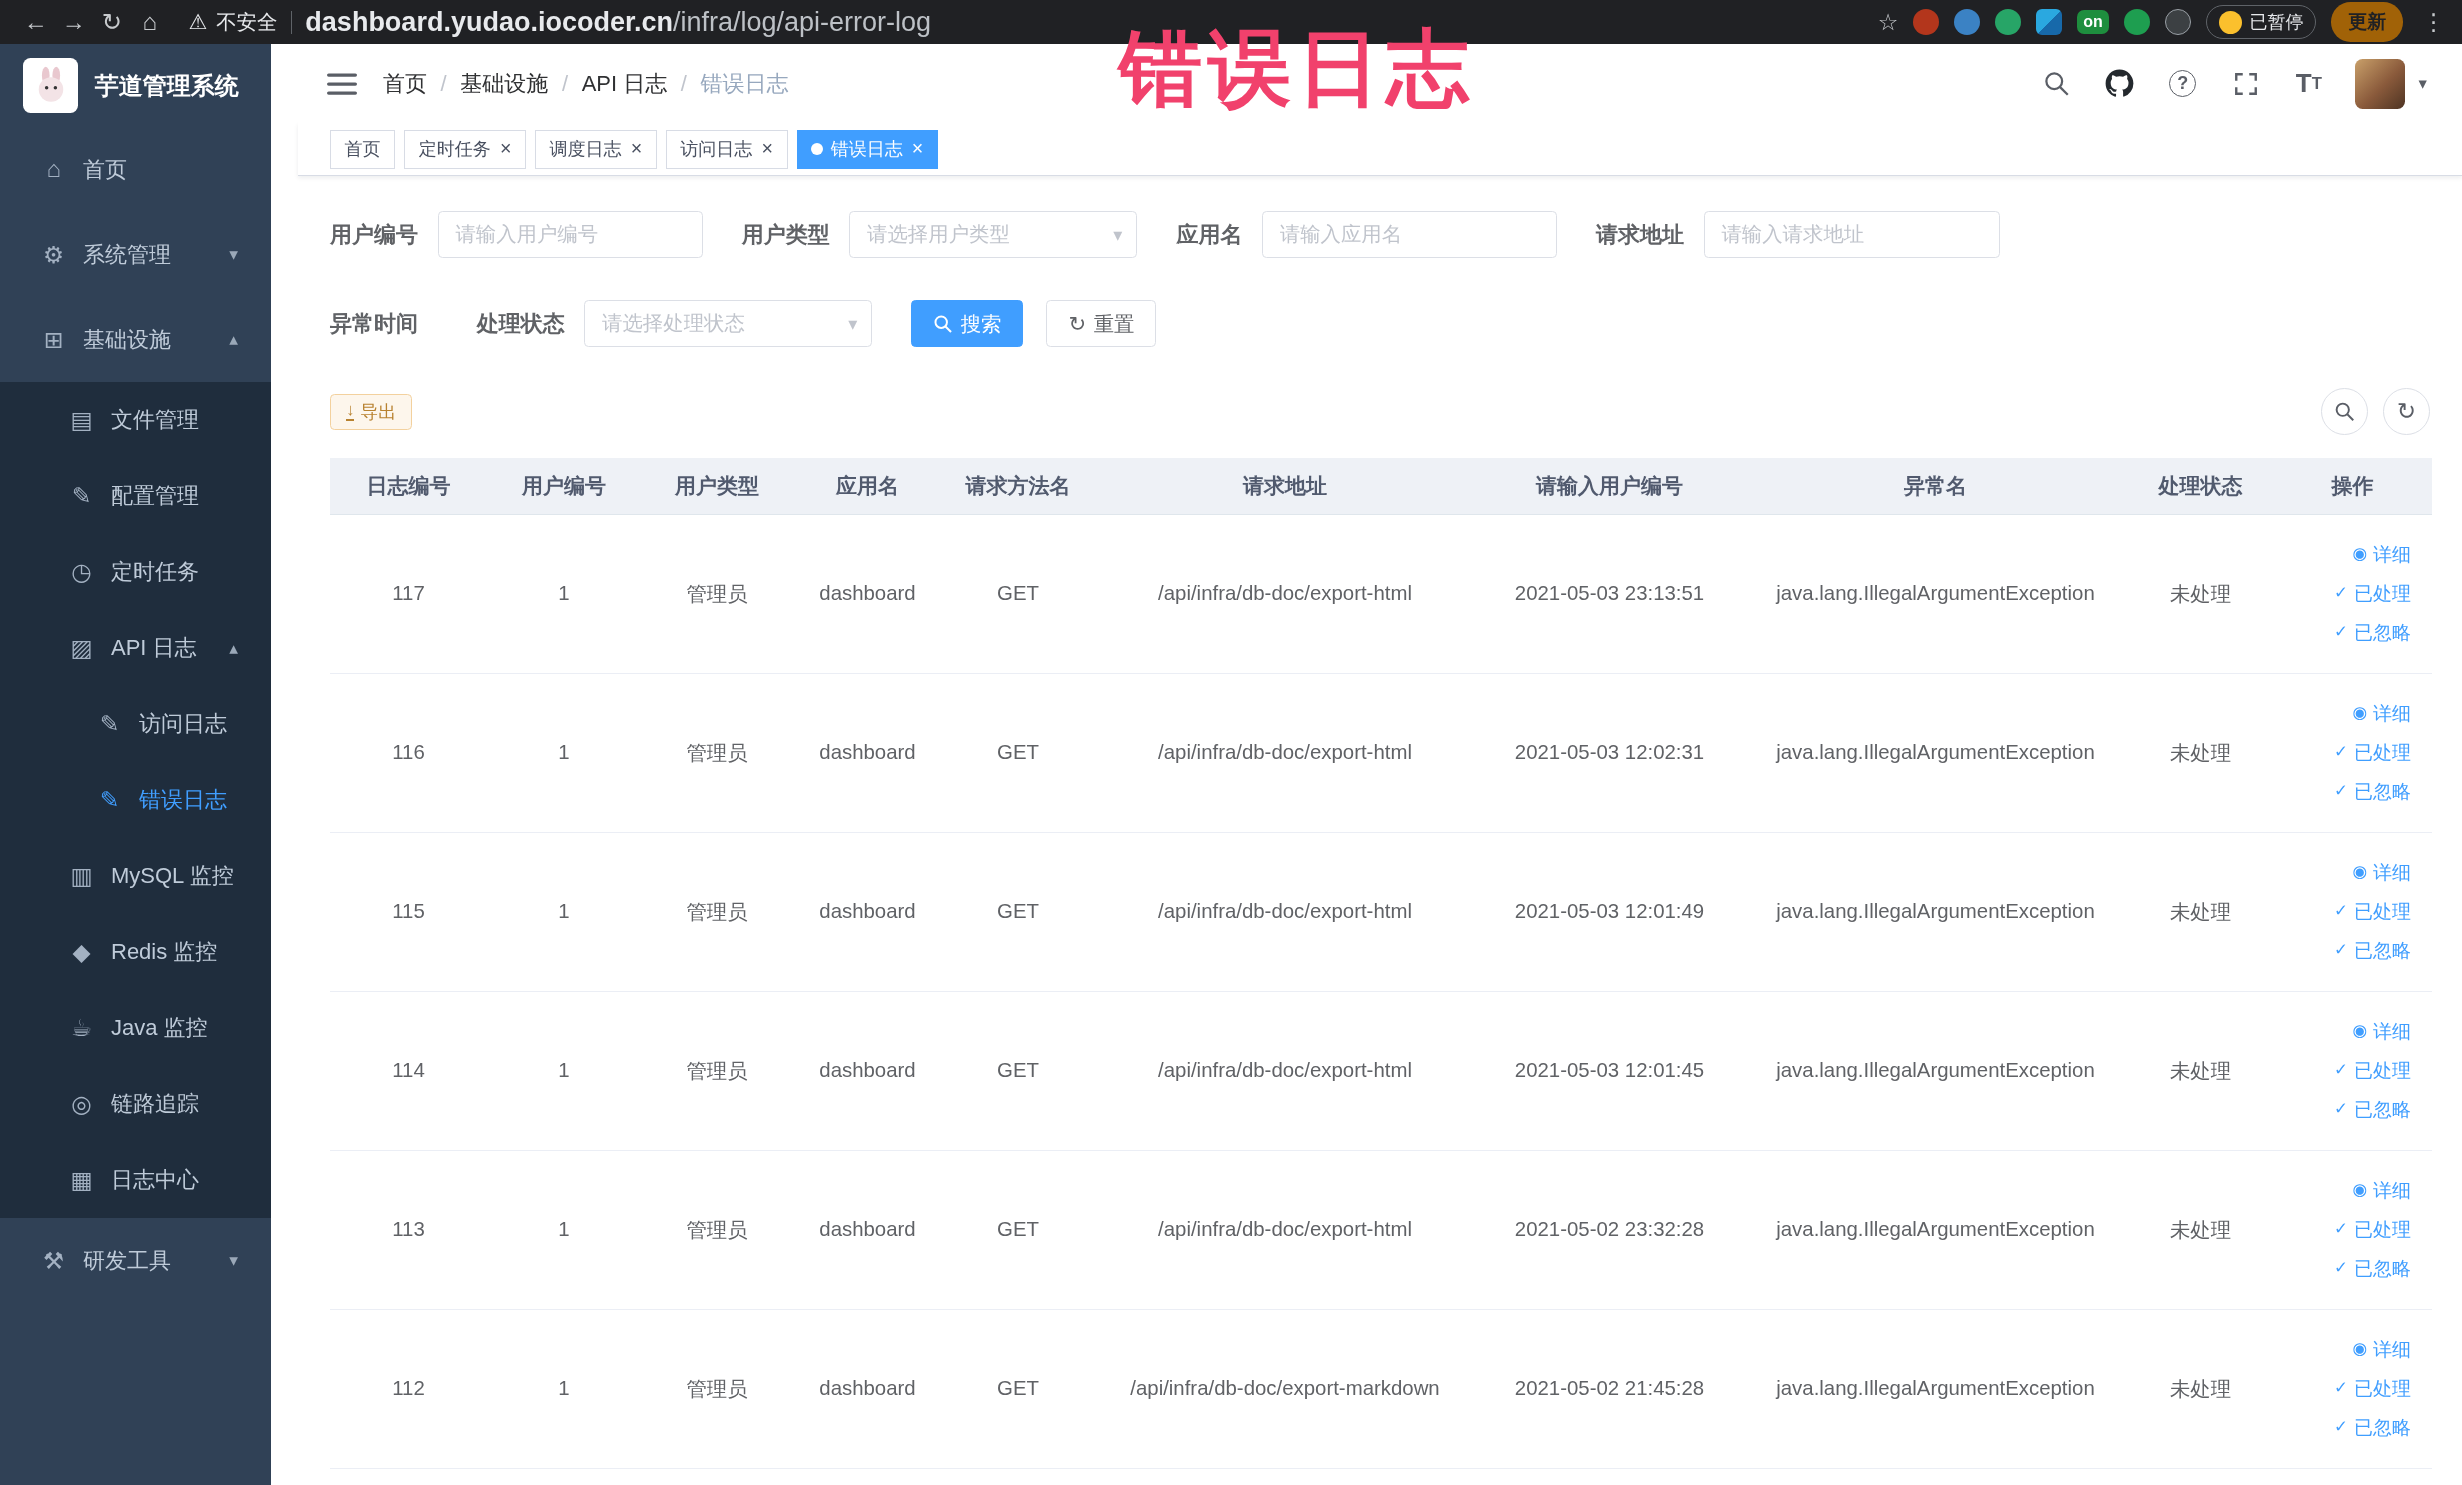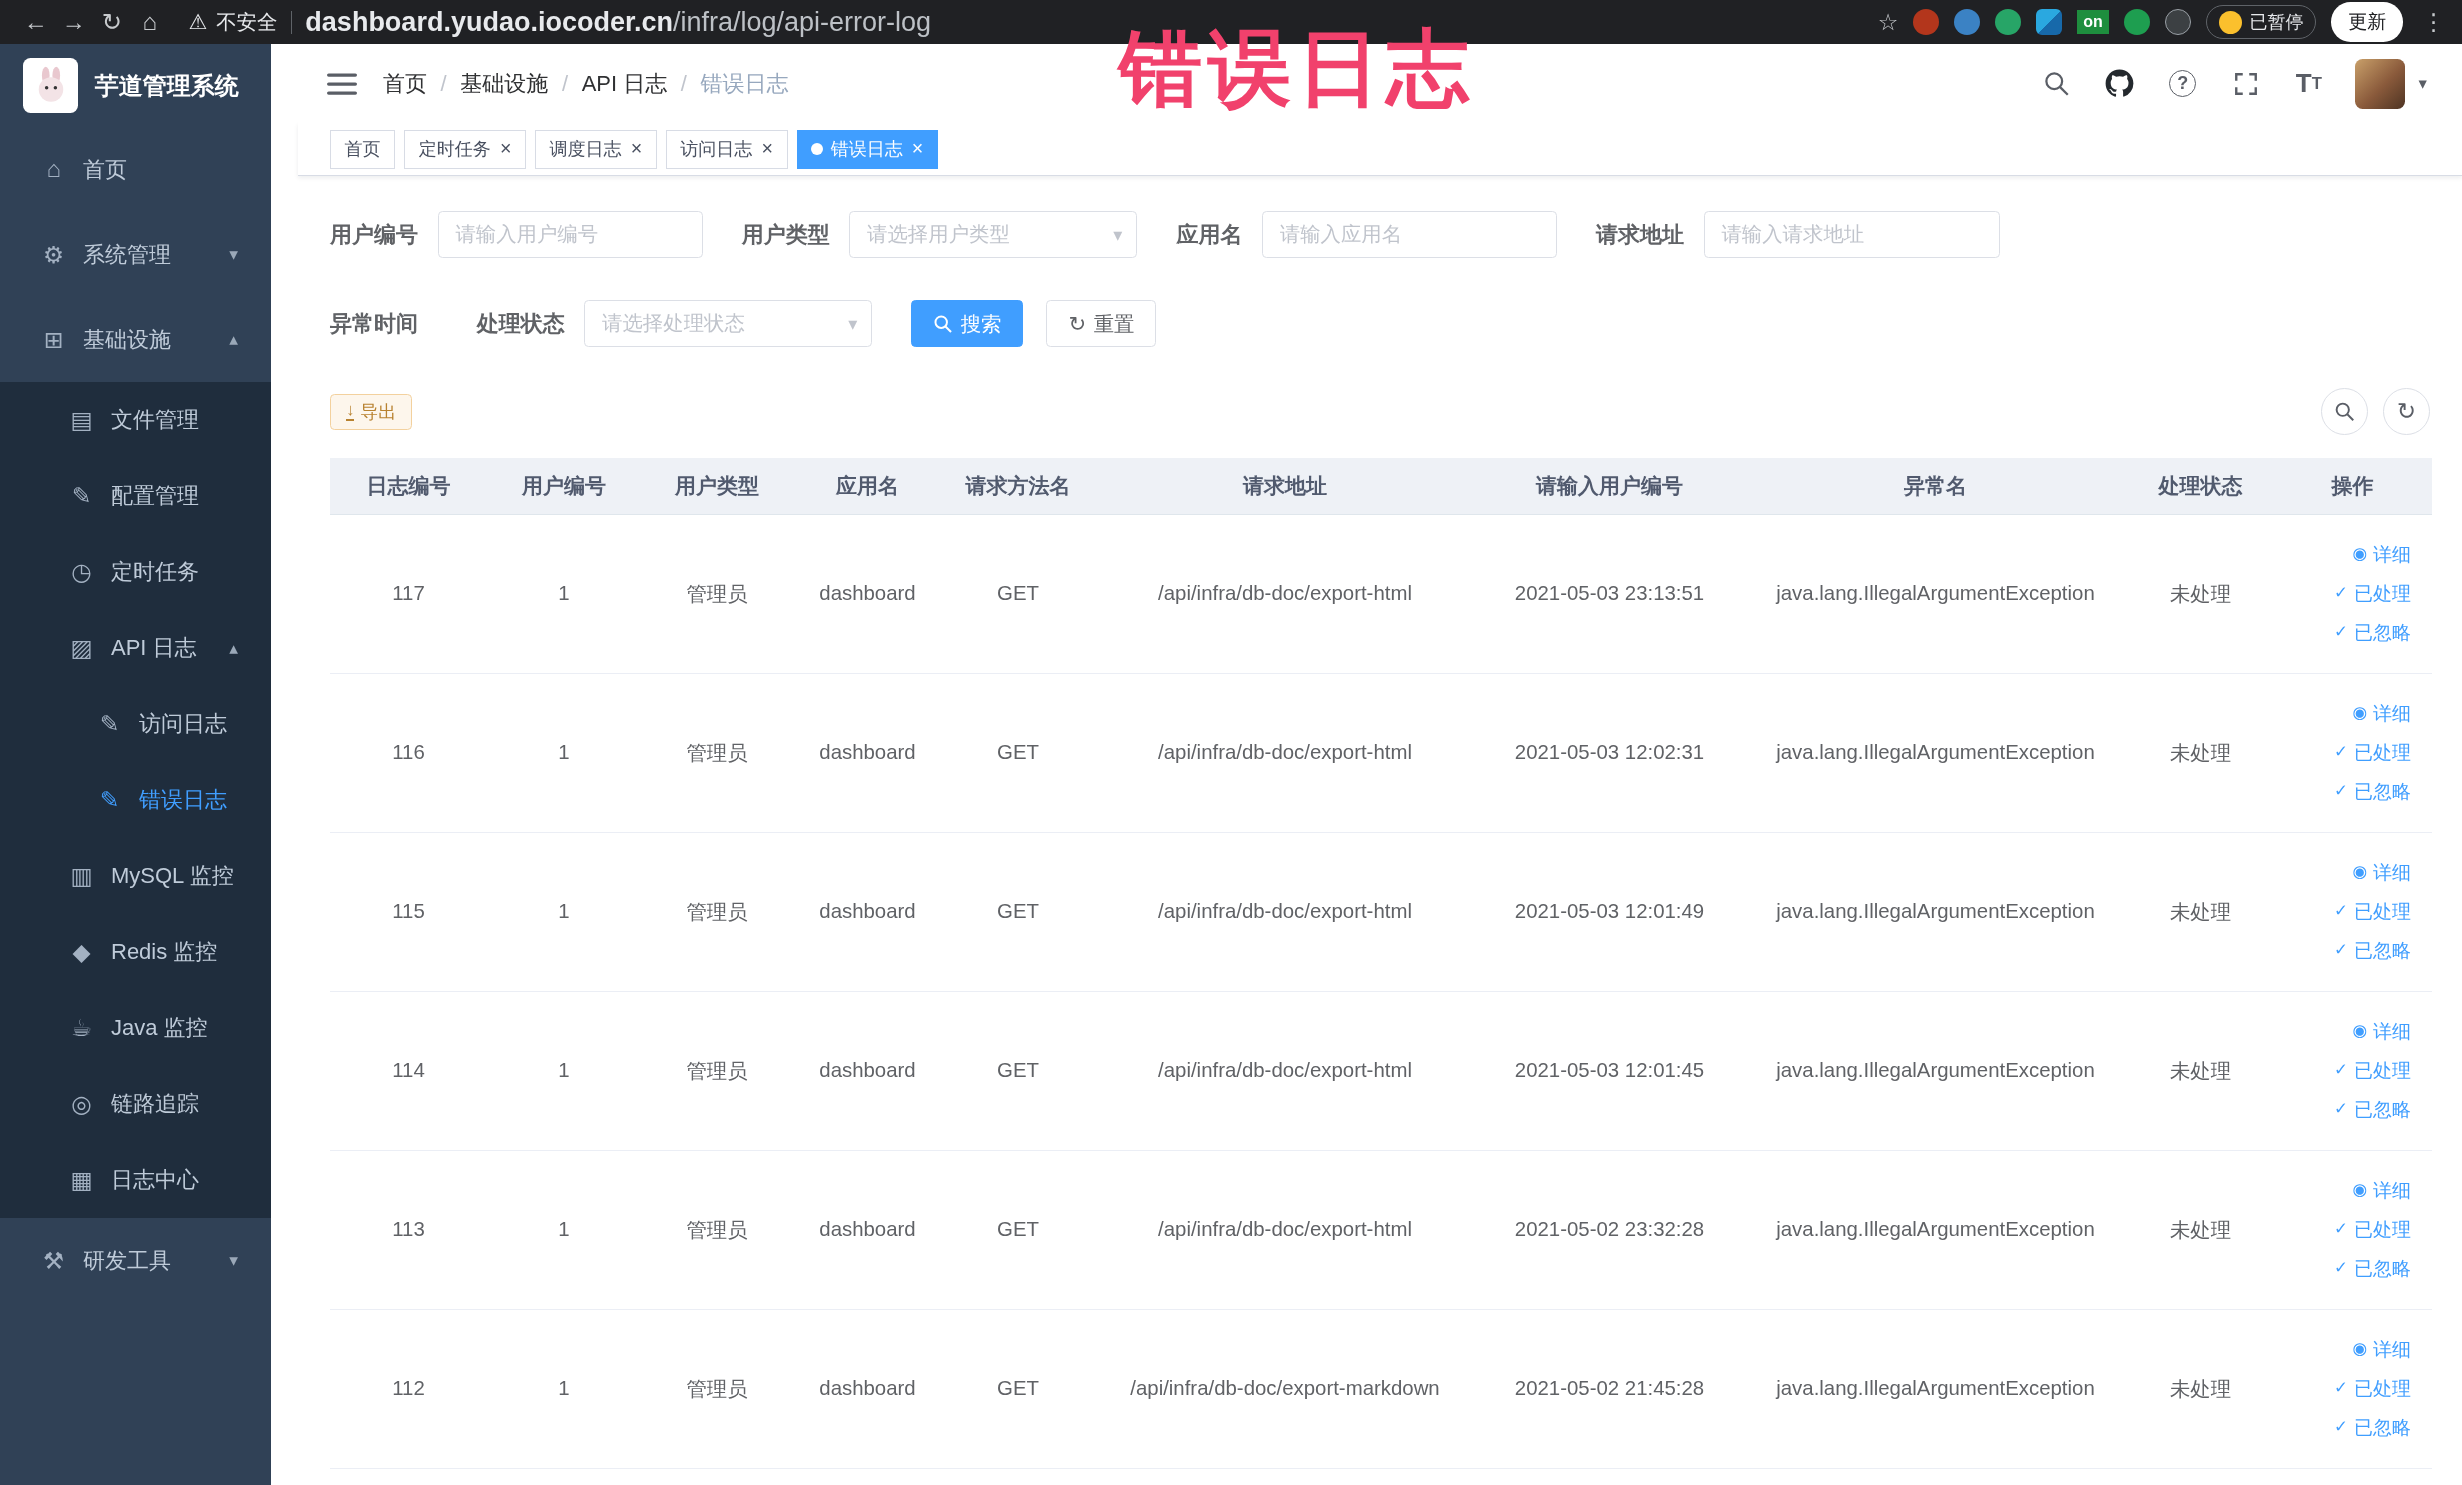--- a/index.html
+++ b/index.html
@@ -14,24 +14,24 @@
   .warn{color:#e8eaed;font-size:21px}
   .chrome-div{width:0.8px;height:23px;background:#5f6368;margin:0 13.6px}
   .url{font-size:27px;white-space:nowrap}
   .url .domain{color:#e8eaed;font-weight:700}
   .url .path{color:#bdc1c6}
   .chrome-right{margin-left:auto;display:flex;align-items:center;gap:15px}
   .star{font-size:23px;color:#c7cacd}
   .ext{width:26px;height:26px;border-radius:50%}
   .ext.red{background:#b3361c}.ext.blue{background:#3b82c4}.ext.green1{background:#27a567}.ext.grid{border-radius:6px;background:linear-gradient(135deg,#2aa8e0 50%,#1769aa 50%)}
   .ext.green2{background:#1e9e50}.ext.paw{background:#3c4043;border:1.5px solid #9aa0a6}
-  .badge-on{background:#1e8e3e;color:#fff;font-size:16px;padding:3px 6px;border-radius:0;font-weight:700}
+  .badge-on{background:#1e8e3e;color:#fff;font-size:16px;padding:3px 6px;border-radius:7px;font-weight:700}
   .paused{display:flex;align-items:center;gap:7.6px;border:0.8px solid #5f6368;border-radius:19.7px;padding:3.8px 12px;font-size:18px;color:#e8eaed}
   .smiley{width:23px;height:23px;border-radius:50%;background:#fbc02d;display:inline-block}
-  .update-pill{background:#ffffff;color:#202124;font-size:19px;font-weight:400;padding:6.8px 16.7px;border-radius:19.7px}
+  .update-pill{background:#a16207;color:#202124;font-size:19px;font-weight:700;padding:6.8px 16.7px;border-radius:19.7px}
   .kebab{font-size:23px;color:#c7cacd;margin-left:4.5px}
 
   
   .sidebar{position:absolute;top:44px;left:0;bottom:0;width:271px;background:#304156;color:#bfcbd9;z-index:4}
   .logo-row{height:83px;display:flex;align-items:center;gap:16.7px;padding:0 23px}
   .logo-img{width:55px;height:55px;border-radius:7.6px;background:#fff;display:flex;align-items:center;justify-content:center;overflow:hidden}
   .logo-title{color:#fff;font-size:24px;font-weight:700;white-space:nowrap}
   .menu-item{display:flex;align-items:center;font-size:22px;cursor:pointer;color:#bfcbd9}
   .menu-item.lvl1{height:85px;padding:0 33px 0 36px}
   .menu-item.lvl2{height:76px;padding:0 33px 0 64px}

